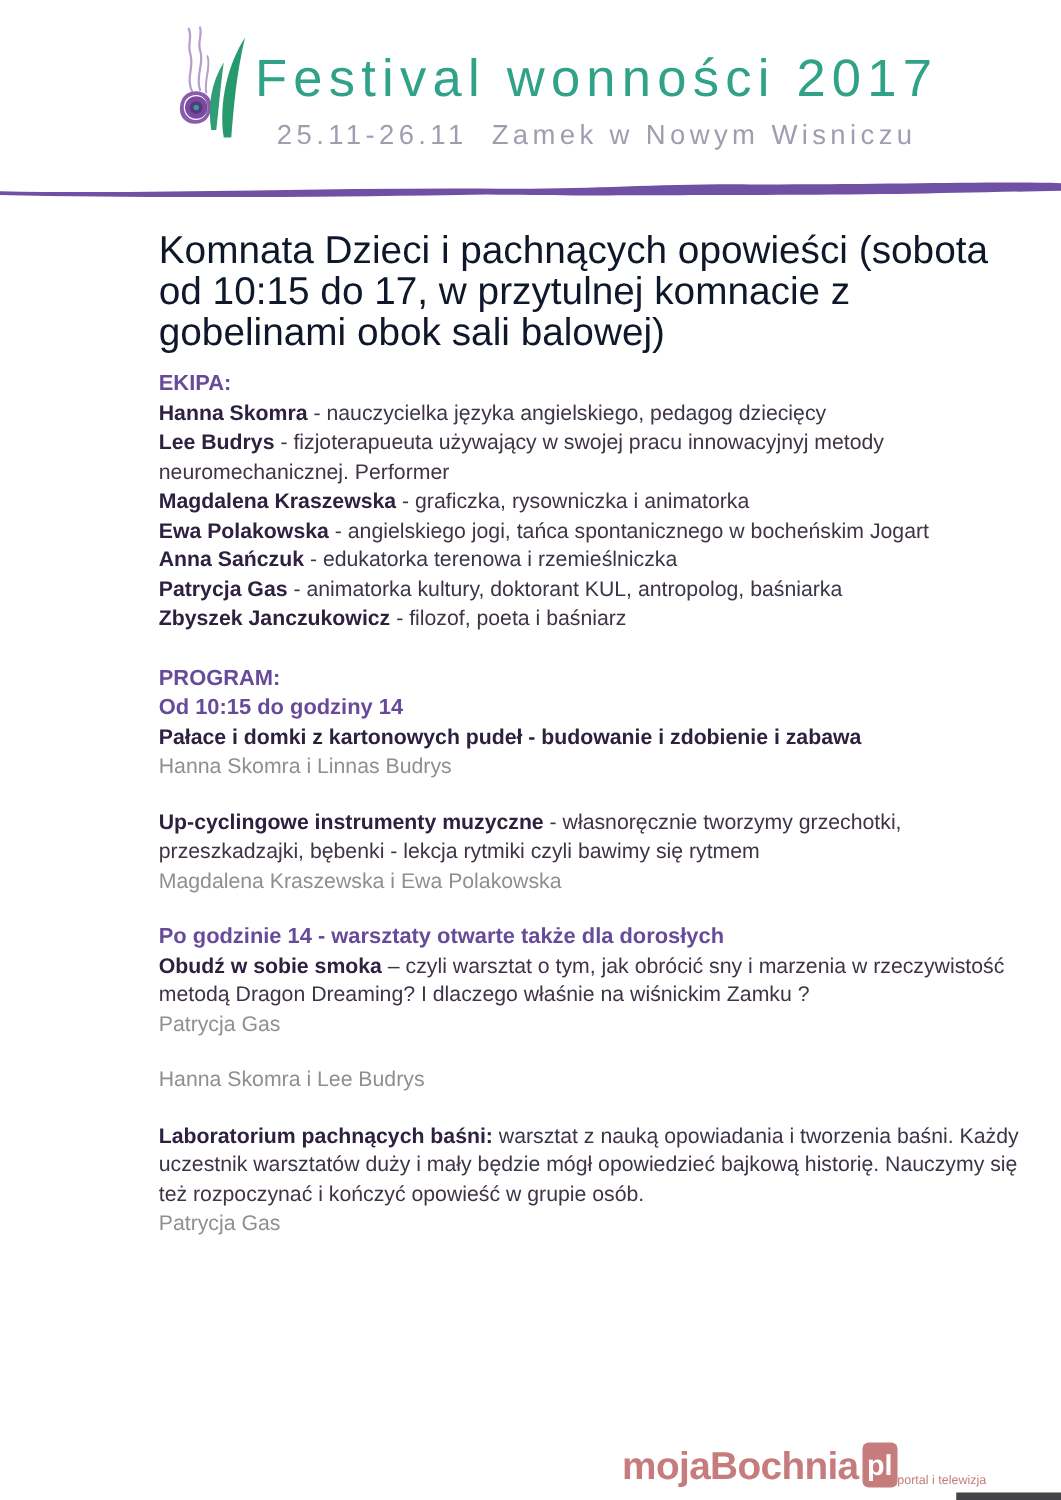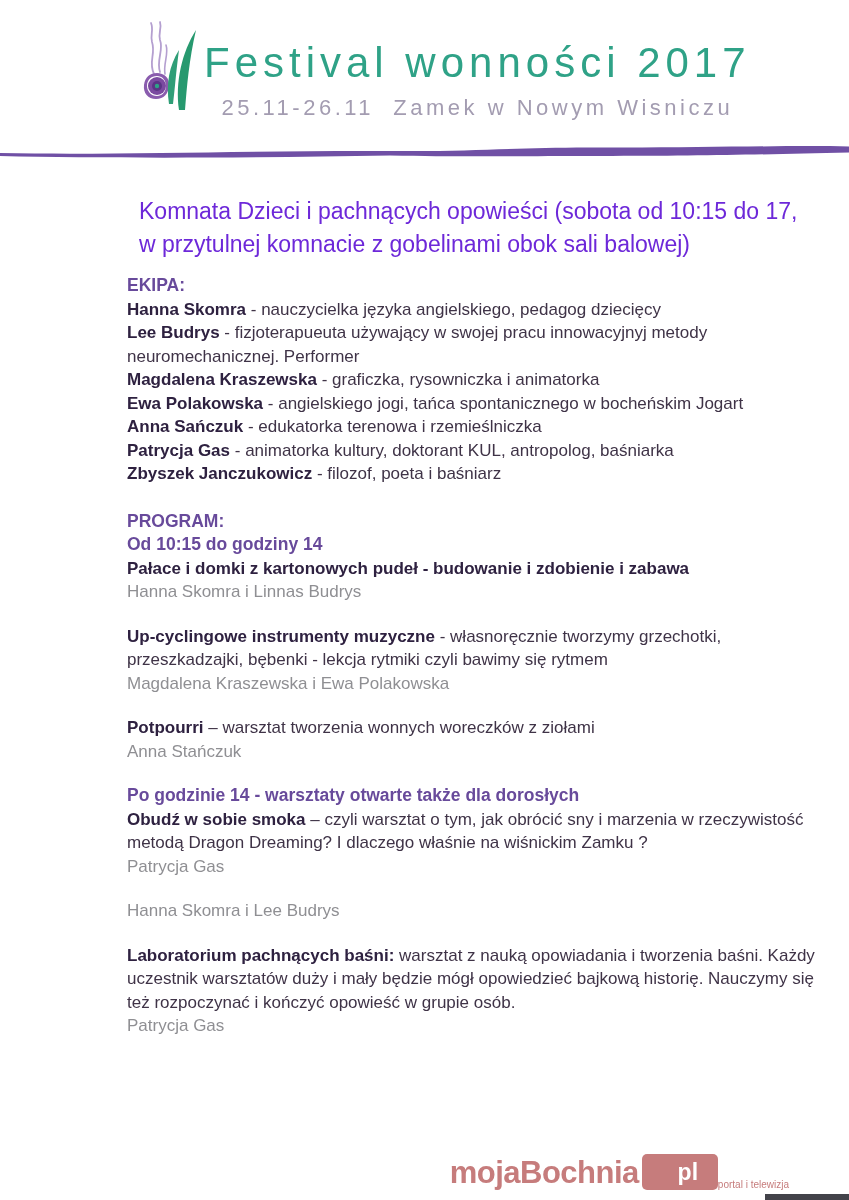--- a/index.html
+++ b/index.html
@@ -13,39 +13,39 @@
   .fest-title{margin:22px 0 0 0;font-size:42px;font-weight:300;color:#2fa287;
               letter-spacing:5px;white-space:nowrap;line-height:1;}
   .fest-subtitle{margin-top:13px;font-size:22px;color:#a39cb1;letter-spacing:3.5px;
                  white-space:pre;line-height:1;}
 
   
   .divider{position:absolute;top:140px;left:0;width:849px;height:24px;display:block;}
 
   
   .content{position:absolute;left:127px;top:183px;width:698px;font-size:17px;line-height:23.5px;}
-  .page-heading{margin:12px;font-size:23px;line-height:33px;font-weight:normal;color:#6d28d9;}
+  .page-heading{margin:0;font-size:31px;line-height:33px;font-weight:normal;color:#0f172a;}
 
   .ekipa{margin-top:13px;}
   .section-heading{margin:0;font-size:17.5px;line-height:23.5px;font-weight:bold;color:#684a9b;}
   .member,.p-line{margin:0;}
   .member b,.item-title{color:#2e2140;}
   .presenter{margin:0;color:#8f8f93;}
 
   .program{margin-top:24px;}
   .p-block{margin-top:21px;}
   .p-block:first-child{margin-top:0;}
 
   
   .footer{position:absolute;right:18px;bottom:10px;display:flex;flex-direction:row;align-items:flex-end;}
   .brand-row{display:flex;align-items:center;}
   .brand-text{color:#c67c7c;font-size:31px;font-weight:bold;letter-spacing:-0.5px;line-height:1;}
-  .brand-badge{width:60px;height:36px;margin-left:3px;background:#c67c7c;border-radius:5px;
+  .brand-badge{width:28px;height:36px;margin-left:3px;background:#c67c7c;border-radius:5px;
                color:#ffffff;font-size:23px;font-weight:bold;display:flex;align-items:center;
-               justify-content:center;padding-left:16px;}
+               justify-content:center;}
   .tagline{color:#c67c7c;font-size:10px;margin-top:1px;margin-right:42px;line-height:1;}
   .corner-bar{position:absolute;right:0;bottom:0;width:84px;height:6px;background:#43434a;}
 </style>
 </head>
 <body>
 
 <div class="page">
 
   <header class="header">
     <svg class="logo-svg" viewBox="0 0 62 94" aria-hidden="true">
@@ -93,24 +93,20 @@
         <h3 class="section-heading">Od 10:15 do godziny 14</h3>
         <p class="p-line"><b class="item-title">Pałace i domki z kartonowych pudeł - budowanie i zdobienie i zabawa</b></p>
         <p class="presenter">Hanna Skomra i Linnas Budrys</p>
       </div>
 
       <div class="p-block">
         <p class="p-line"><b class="item-title">Up-cyclingowe instrumenty muzyczne</b> <span>- własnoręcznie tworzymy grzechotki, przeszkadzajki, bębenki - lekcja rytmiki czyli bawimy się rytmem</span></p>
         <p class="presenter">Magdalena Kraszewska i Ewa Polakowska</p>
       </div>
 
-      <div class="p-block">
-        <p class="p-line"><b class="item-title">Potpourri</b> <span>– warsztat tworzenia wonnych woreczków z ziołami</span></p>
-        <p class="presenter">Anna Stańczuk</p>
-      </div>
 
       <div class="p-block">
         <h3 class="section-heading">Po godzinie 14 - warsztaty otwarte także dla dorosłych</h3>
         <p class="p-line"><b class="item-title">Obudź w sobie smoka</b> <span>– czyli warsztat o tym, jak obrócić sny i marzenia w rzeczywistość metodą Dragon Dreaming? I dlaczego właśnie na wiśnickim Zamku ?</span></p>
         <p class="presenter">Patrycja Gas</p>
       </div>
 
       <div class="p-block">
         <p class="presenter">Hanna Skomra i Lee Budrys</p>
       </div>

